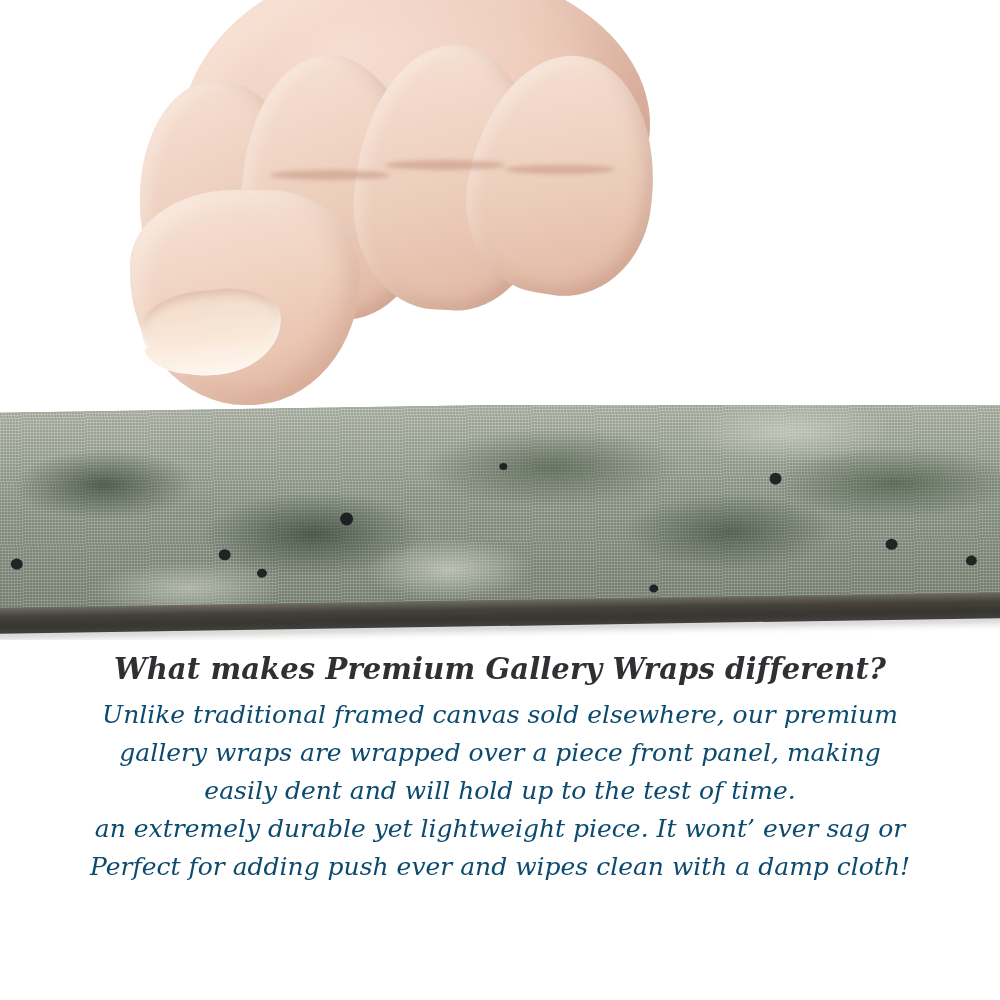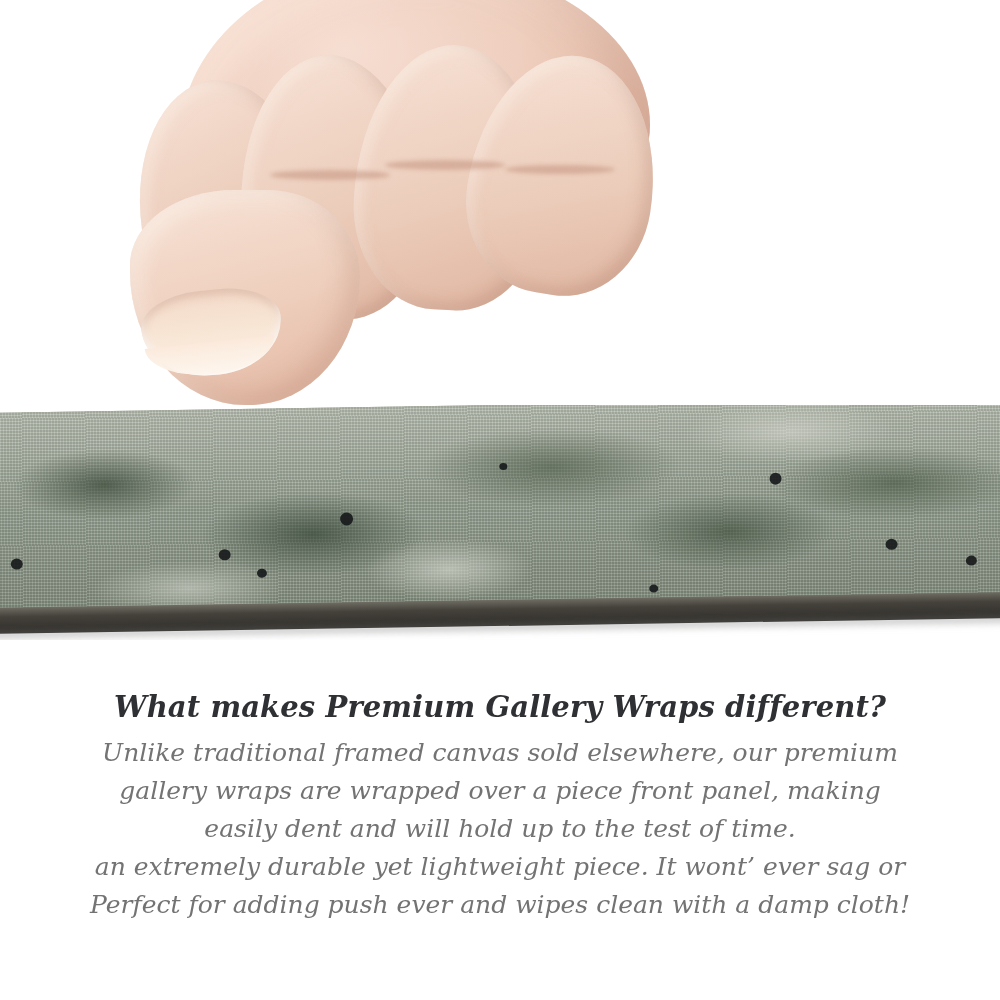--- a/index.html
+++ b/index.html
@@ -155,41 +155,41 @@
     height: 10px;
     transform: rotate(-0.9deg);
     background: linear-gradient(180deg, rgba(120,120,118,0.55), rgba(255,255,255,0));
     filter: blur(3px);
   }
 
   
   .caption {
     position: absolute;
     left: 0;
-    top: 690px;
+    top: 652px;
     width: 1000px;
     text-align: center;
     color: #2f3033;
   }
   .caption-title {
     font-family: "DejaVu Serif", serif;
     font-style: italic;
     font-weight: 700;
     font-size: 29px;
     letter-spacing: 0.1px;
     margin: 0 0 9px 0;
     line-height: 1.2;
   }
   .caption-body {
     font-family: "DejaVu Serif", serif;
     font-style: italic;
     font-size: 25px;
     line-height: 1.52;
     margin: 0;
-    color: #737373;
+    color: #0c4a6e;
   }
   .caption-body .line { display: block; }
 </style>
 </head>
 <body>
 
 <div class="page">
 
   <div class="photo">
 

